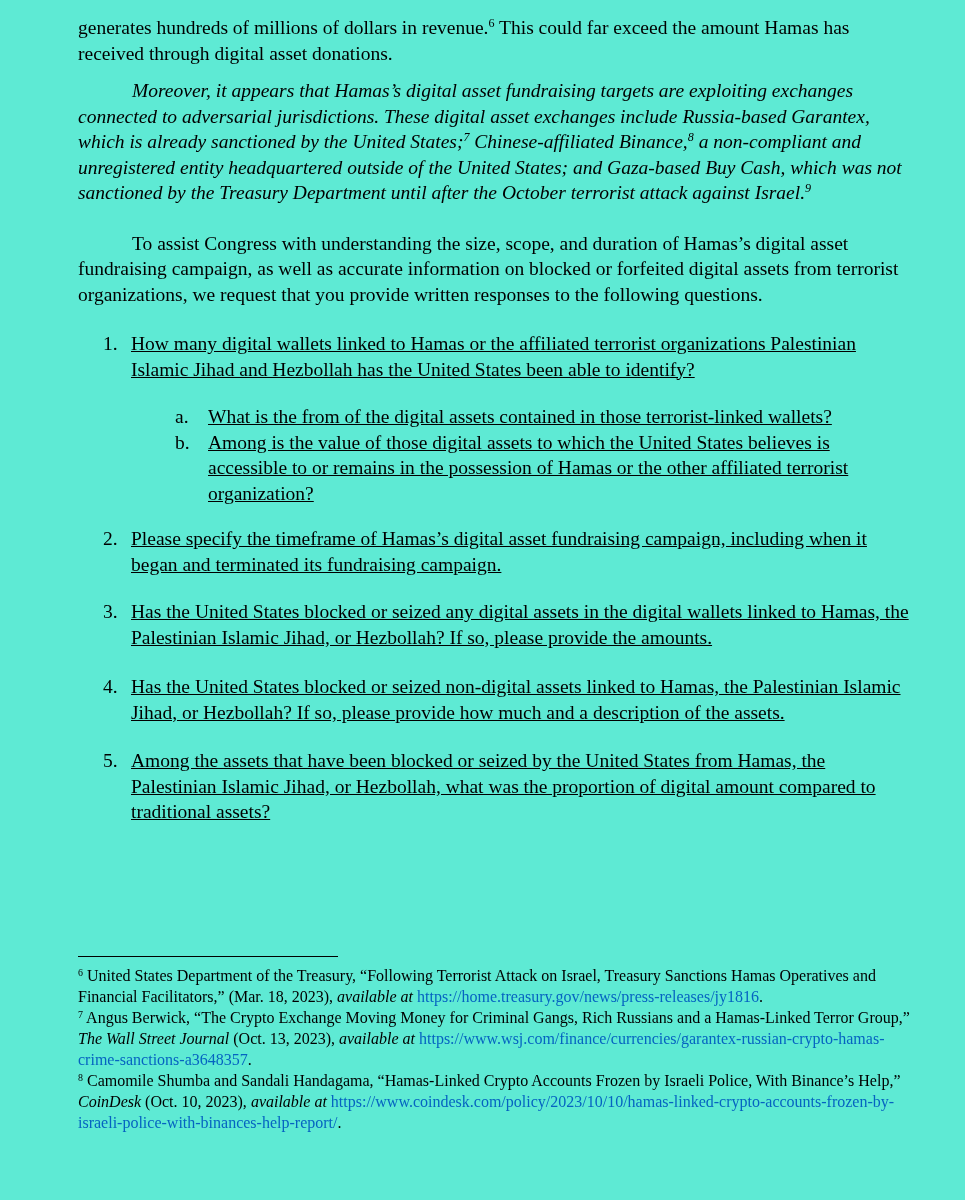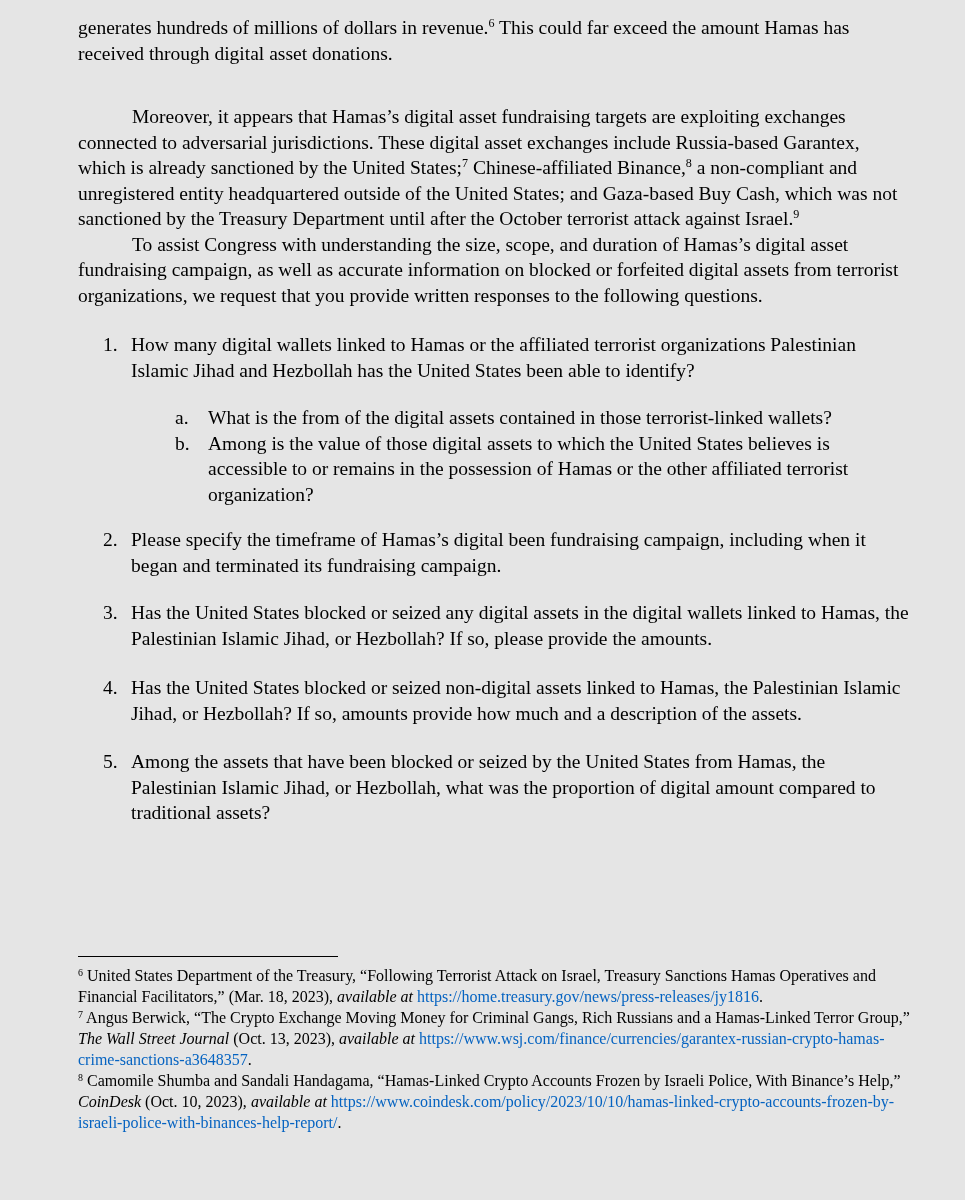--- a/index.html
+++ b/index.html
@@ -1,46 +1,46 @@
 <!DOCTYPE html>
 <html style="--link-color: #0563C1;"><head>
 <meta charset="utf-8">
 <style>
   html, body { margin: 0; padding: 0; background: #ffffff; }
   .page {
     position: relative;
     width: 965px;
     height: 1200px;
-    background: #e5e5e5;
+    background: #5eead4;
     box-sizing: border-box;
     padding: 15px 55px 0 78px;
     font-family: "Liberation Serif", "DejaVu Serif", serif;
     font-size: 19.5px;
     line-height: 25.5px;
     color: #000000;
     overflow: hidden;
   }
   p { margin: 0; }
   .indent { text-indent: 54px; }
   .mt20 { margin-top: 20px; }
   .mt22 { margin-top: 22px; }
   .mt23 { margin-top: 23px; }
   .mt24 { margin-top: 24px; }
-  .mt25 { }
-  .mt30 { margin-top: 38px; }
+  .mt25 { margin-top: 25px; }
+  .mt30 { margin-top: 12px; font-style: italic; }
   .fnref {
     font-size: 0.62em;
     line-height: 0;
     vertical-align: baseline;
     position: relative;
     top: -0.55em;
   }
   .q-item { display: flex; margin-left: 25px; }
   .q-num { flex: 0 0 28px; }
-  .q-text { flex: 1; }
+  .q-text { flex: 1; text-decoration: underline; }
   .q-subs { margin-left: 97px; }
   .q-sub { display: flex; }
   .q-letter { flex: 0 0 33px; }
   .fn-area {
     position: absolute;
     left: 78px;
     right: 55px;
     top: 956px;
     font-size: 16px;
     line-height: 21px;
@@ -83,31 +83,31 @@
         <div class="q-text">What is the from of the digital assets contained in those terrorist-linked wallets?</div>
       </div>
       <div class="q-sub">
         <span class="q-letter">b.</span>
         <div class="q-text">Among is the value of those digital assets to which the United States believes is accessible to or remains in the possession of Hamas or the other affiliated terrorist organization?</div>
       </div>
     </div>
 
     <div class="q-item mt20">
       <span class="q-num">2.</span>
-      <div class="q-text">Please specify the timeframe of Hamas’s digital been fundraising campaign, including when it began and terminated its fundraising campaign.</div>
+      <div class="q-text">Please specify the timeframe of Hamas’s digital asset fundraising campaign, including when it began and terminated its fundraising campaign.</div>
     </div>
 
     <div class="q-item mt22">
       <span class="q-num">3.</span>
       <div class="q-text">Has the United States blocked or seized any digital assets in the digital wallets linked to Hamas, the Palestinian Islamic Jihad, or Hezbollah? If so, please provide the amounts.</div>
     </div>
 
     <div class="q-item mt24">
       <span class="q-num">4.</span>
-      <div class="q-text">Has the United States blocked or seized non-digital assets linked to Hamas, the Palestinian Islamic Jihad, or Hezbollah? If so, amounts provide how much and a description of the assets.</div>
+      <div class="q-text">Has the United States blocked or seized non-digital assets linked to Hamas, the Palestinian Islamic Jihad, or Hezbollah? If so, please provide how much and a description of the assets.</div>
     </div>
 
     <div class="q-item mt23">
       <span class="q-num">5.</span>
       <div class="q-text">Among the assets that have been blocked or seized by the United States from Hamas, the Palestinian Islamic Jihad, or Hezbollah, what was the proportion of digital amount compared to traditional assets?</div>
     </div>
 
   </div>
 
   <div class="fn-area">

